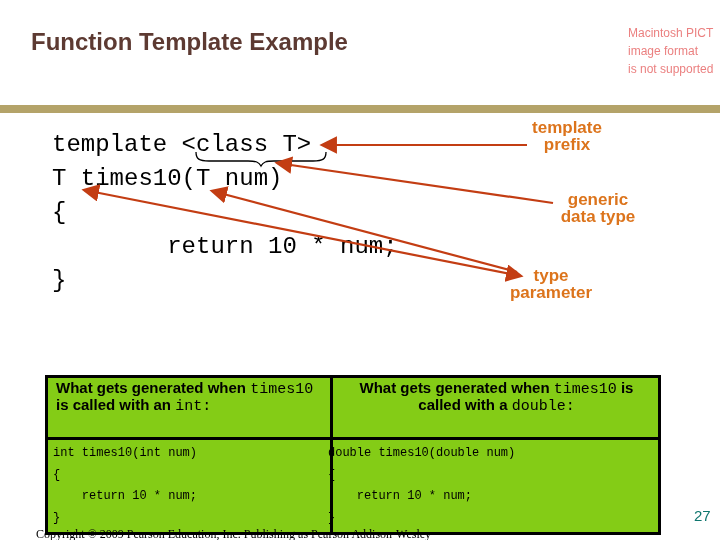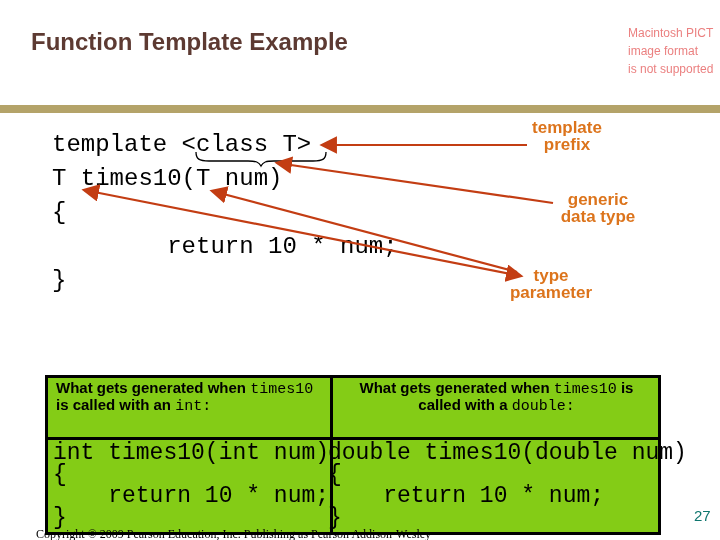--- a/index.html
+++ b/index.html
@@ -33,21 +33,21 @@
   .gen-table .vline{position:absolute;left:282px;top:0;width:3px;height:154px;background:#000;}
   .gen-table .hline{position:absolute;left:0;top:59px;width:610px;height:3px;background:#000;}
   .hdr{position:absolute;top:0;padding:2px 0 0 8px;box-sizing:border-box;
        font-family:"Liberation Sans",sans-serif;font-size:15px;font-weight:bold;
        line-height:15px;color:#000;}
   .hdr.left{left:0;width:282px;padding-right:12px;}
   .hdr.right{left:285px;width:325px;padding-right:6px;text-align:center;}
   .hdr .mono{font-family:"Liberation Mono","DejaVu Sans Mono",monospace;font-weight:normal;font-size:15px;}
   .cell-code{position:absolute;margin:0;top:65px;
        font-family:"Liberation Mono","DejaVu Sans Mono",monospace;
-       font-size:23px;line-height:21.5px;color:#000;}
+       font-size:12px;line-height:21.5px;color:#000;}
   .cell-code.left{left:5px;}
   .cell-code.right{left:280px;}
 
   .footer{position:absolute;left:36px;top:527px;
        font-family:"Liberation Serif","DejaVu Serif",serif;font-size:12px;color:#000;}
   .page-number{position:absolute;left:694px;top:507px;
        font-family:Liberation Sans, sans-serif;font-size:15px;color:#0f766e;}
 </style>
 </head>
 <body>

